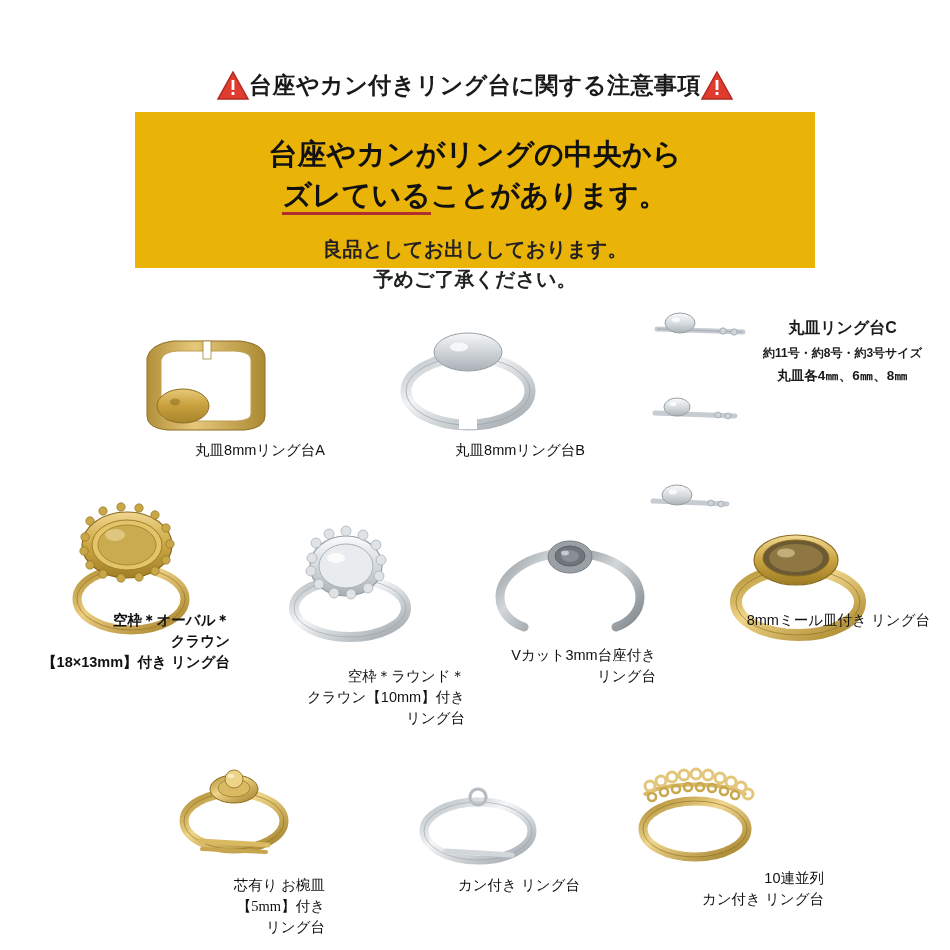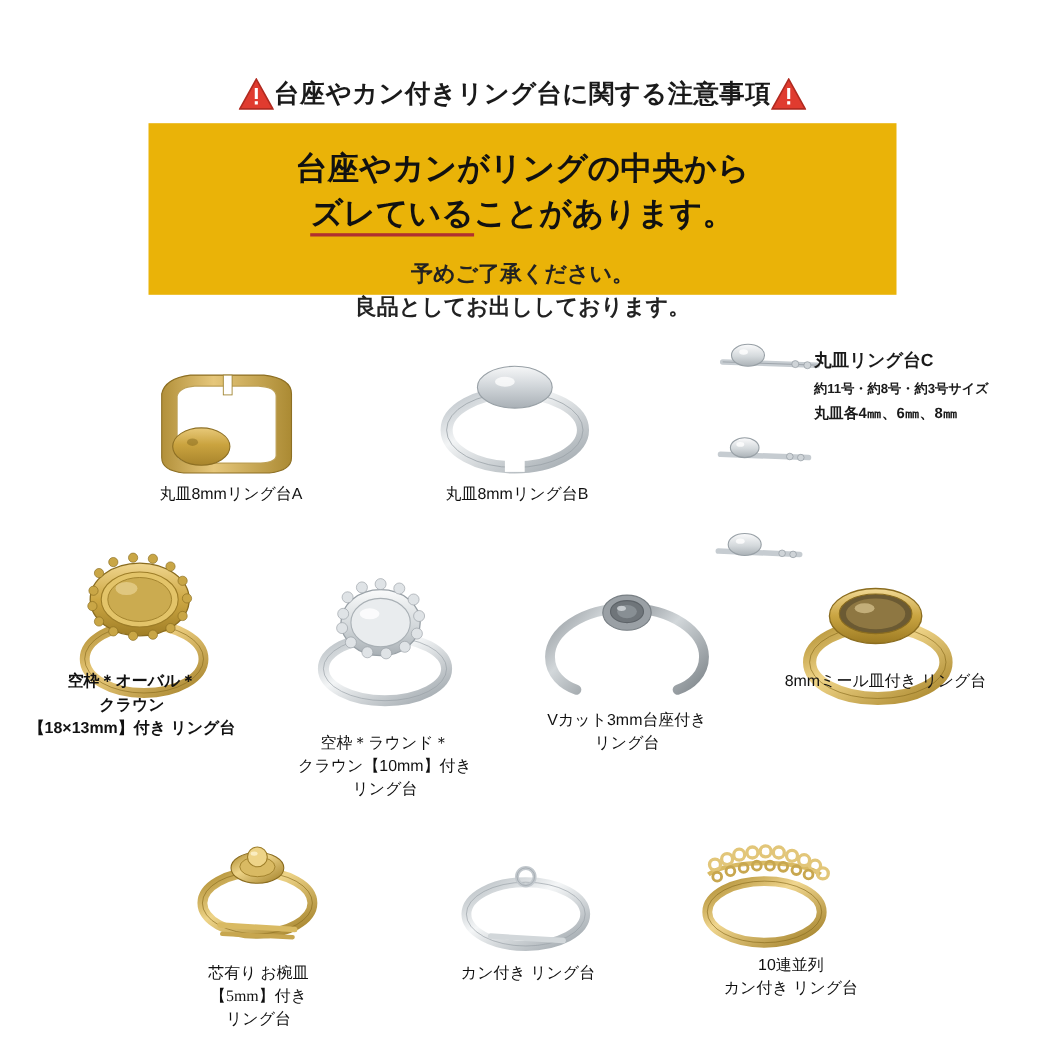--- a/index.html
+++ b/index.html
@@ -64,49 +64,49 @@
     margin-top: 18px;
     font-size: 20px;
     font-weight: bold;
     line-height: 1.5;
     color: #222;
   }
 
   
   .item { position: absolute; }
   .caption {
-    text-align: center;
+    text-align: right;
     font-size: 14.5px;
     line-height: 1.45;
     color: #111;
     white-space: pre-line;
   }
 
   
   #item-a { left: 95px; top: 330px; width: 230px; }
   #item-b { left: 355px; top: 315px; width: 230px; }
   #item-c { left: 635px; top: 305px; width: 300px; }
 
   #cap-a { position: absolute; left: 95px; top: 440px; width: 230px; }
   #cap-b { position: absolute; left: 355px; top: 440px; width: 230px; }
 
-  .c-text { position: absolute; left: 740px; top: 318px; width: 205px; }
+  .c-text { position: absolute; left: 740px; top: 318px; width: 205px; text-align: center; }
   .c-title { font-size: 16px; font-weight: bold; }
   .c-l1 { font-size: 12px; margin-top: 6px; font-weight: bold; }
   .c-l2 { font-size: 13.5px; margin-top: 5px; font-weight: bold; }
 
   
   #item-d { left: 35px; top: 495px; width: 200px; }
   #item-e { left: 250px; top: 520px; width: 200px; }
   #item-f { left: 470px; top: 535px; width: 200px; }
   #item-g { left: 690px; top: 520px; width: 220px; }
 
   #cap-d { position: absolute; left: 10px; top: 610px; width: 220px; font-weight: bold; }
   #cap-e { position: absolute; left: 235px; top: 645px; width: 230px; margin-top: 21px; }
-  #cap-f { position: absolute; left: 470px; top: 645px; width: 200px; }
+  #cap-f { position: absolute; left: 456px; top: 645px; width: 200px; }
   #cap-g { position: absolute; left: 680px; top: 610px; width: 250px; }
 
   
   #item-h { left: 150px; top: 755px; width: 170px; }
   #item-i { left: 390px; top: 775px; width: 180px; }
   #item-j { left: 600px; top: 755px; width: 190px; }
 
   #cap-h { position: absolute; left: 145px; top: 875px; width: 180px; font-family: Liberation Serif, serif; }
   #cap-i { position: absolute; left: 380px; top: 875px; width: 200px; }
   #cap-j { position: absolute; left: 614px; top: 868px; width: 210px; }
@@ -132,22 +132,22 @@
   </span>
 </div>
 
 <div class="notice-box">
   <div class="notice-inner">
     <div class="notice-l1">台座やカンがリングの中央から</div>
     <div class="notice-l2">
       <span class="underline">ズレている</span><span>ことがあります。</span>
     </div>
     <div class="notice-sub">
+      <div>良品としてお出ししております。</div>
       <div>予めご了承ください。</div>
-      <div>良品としてお出ししております。</div>
     </div>
   </div>
 </div>
 
 <div class="item" id="item-a">
   <svg width="230" height="105" viewBox="0 0 230 105">
     <defs>
       <linearGradient id="goldA" x1="0" y1="0" x2="0" y2="1">
         <stop offset="0%" stop-color="#e8c979"></stop>
         <stop offset="45%" stop-color="#caa33f"></stop>

